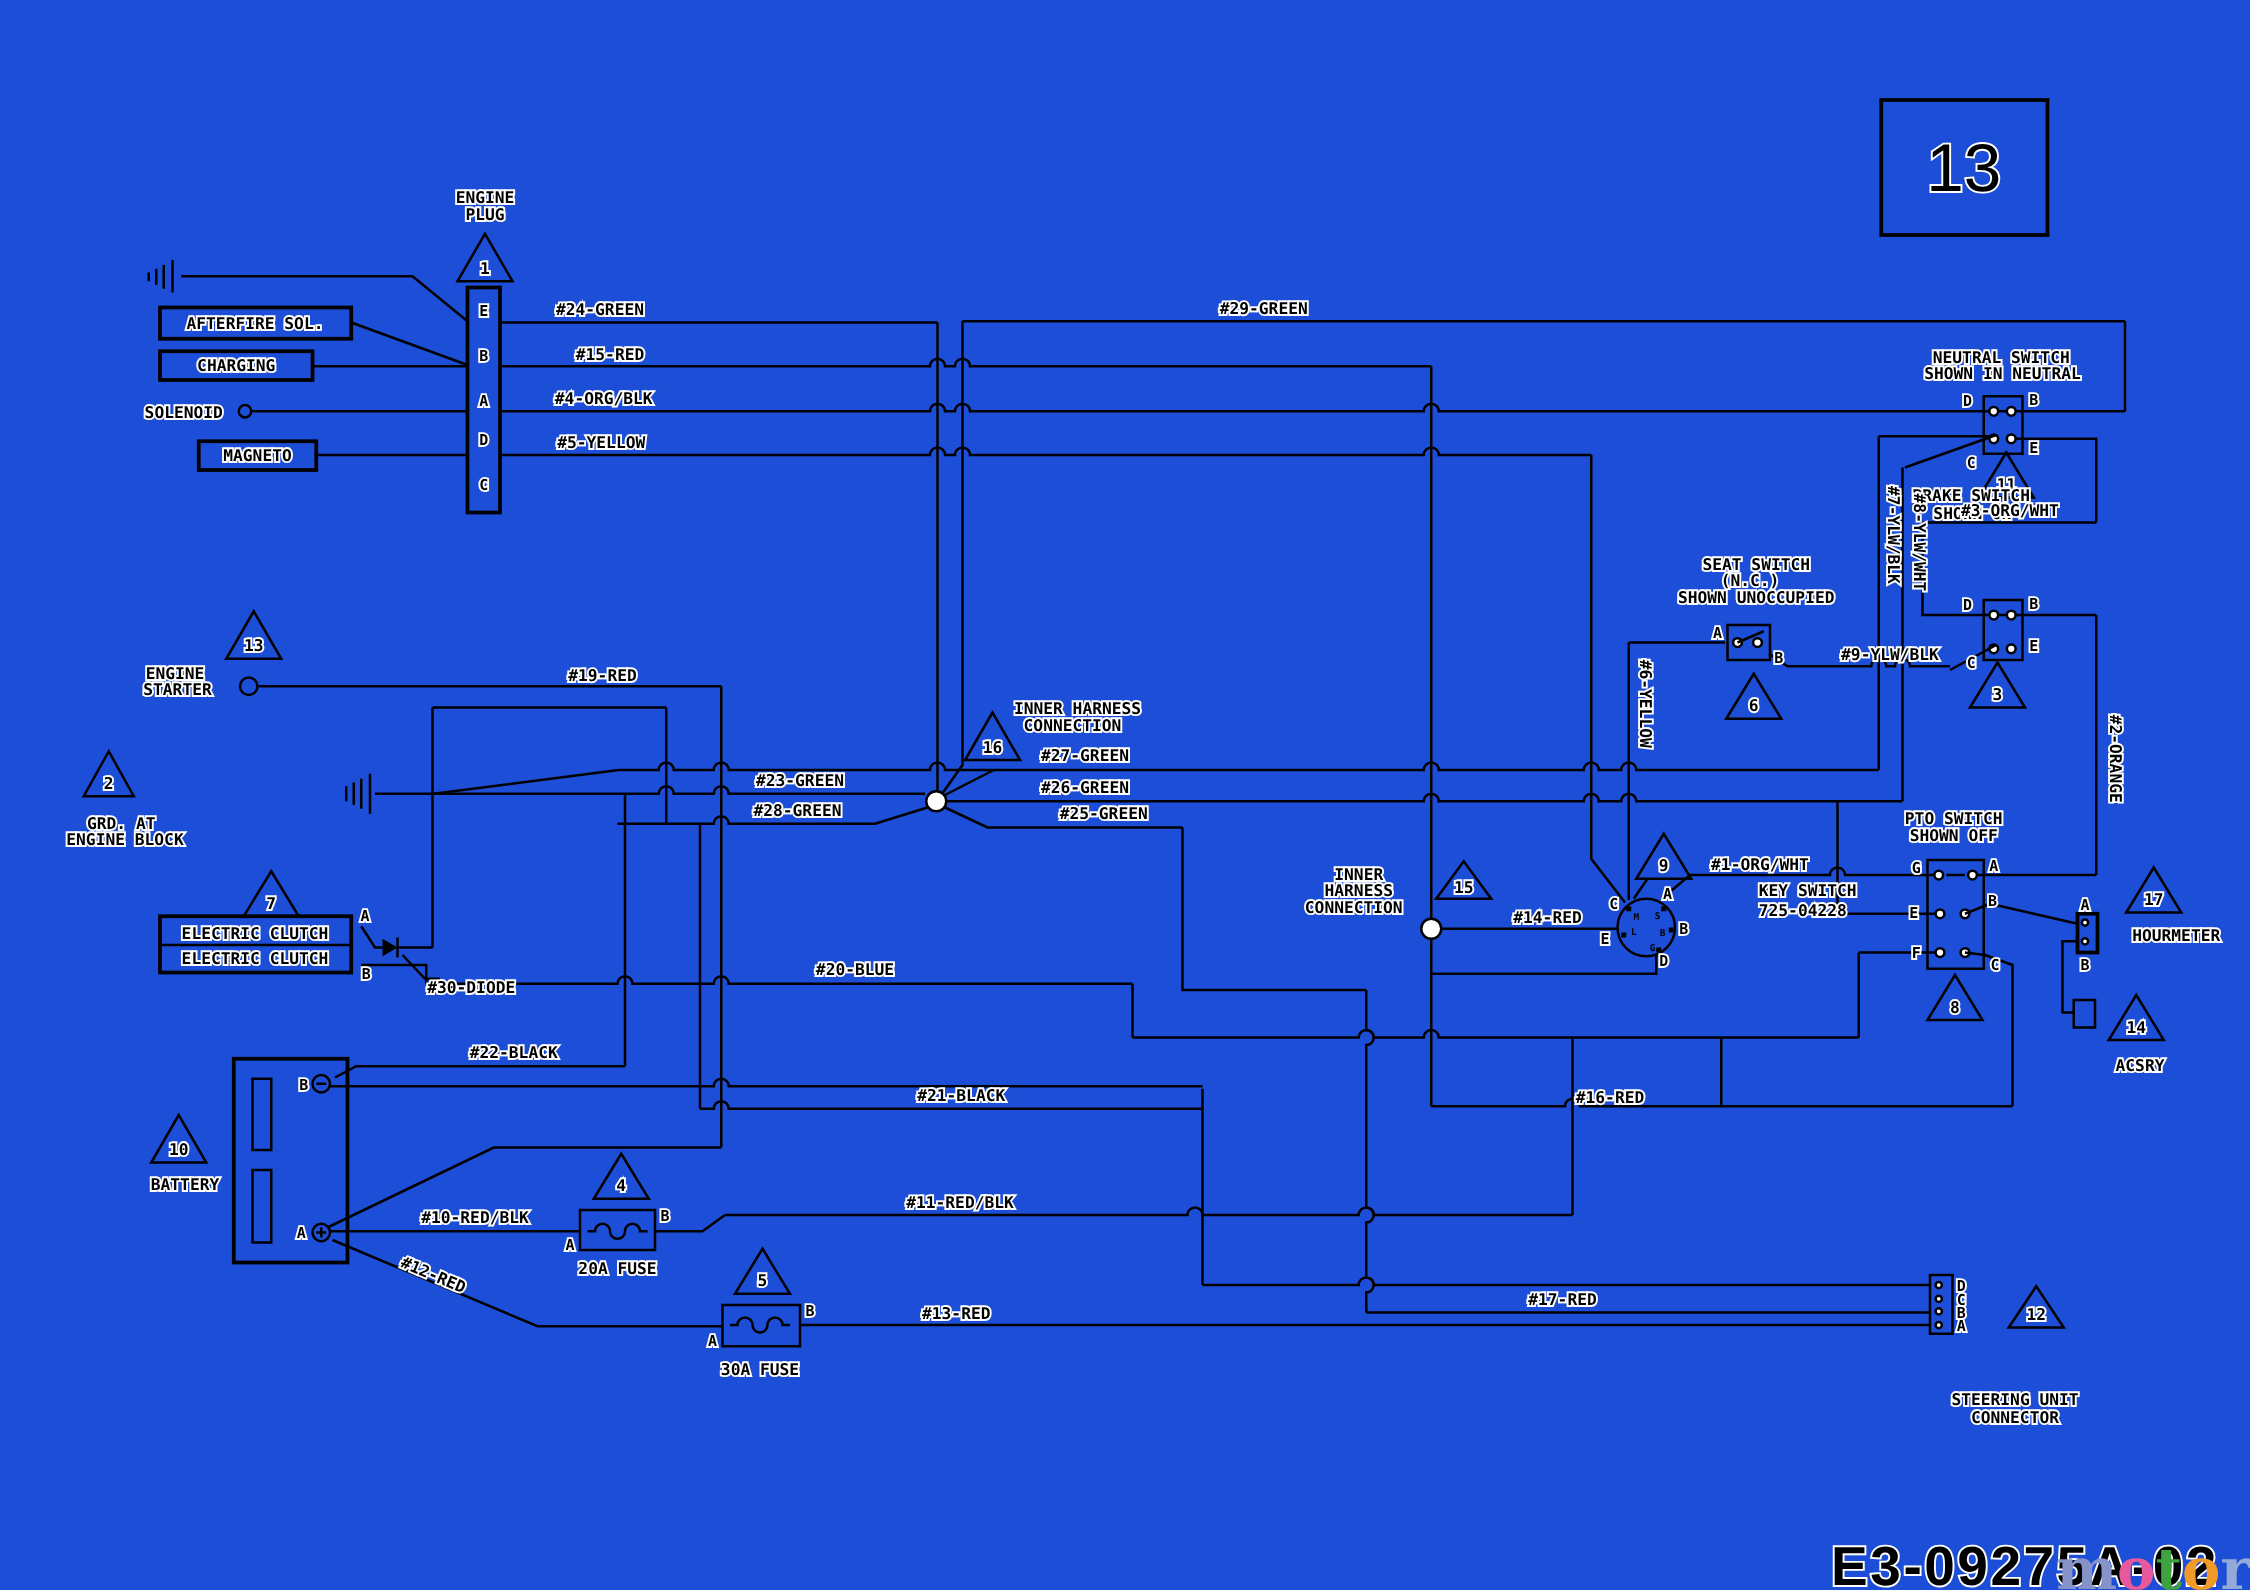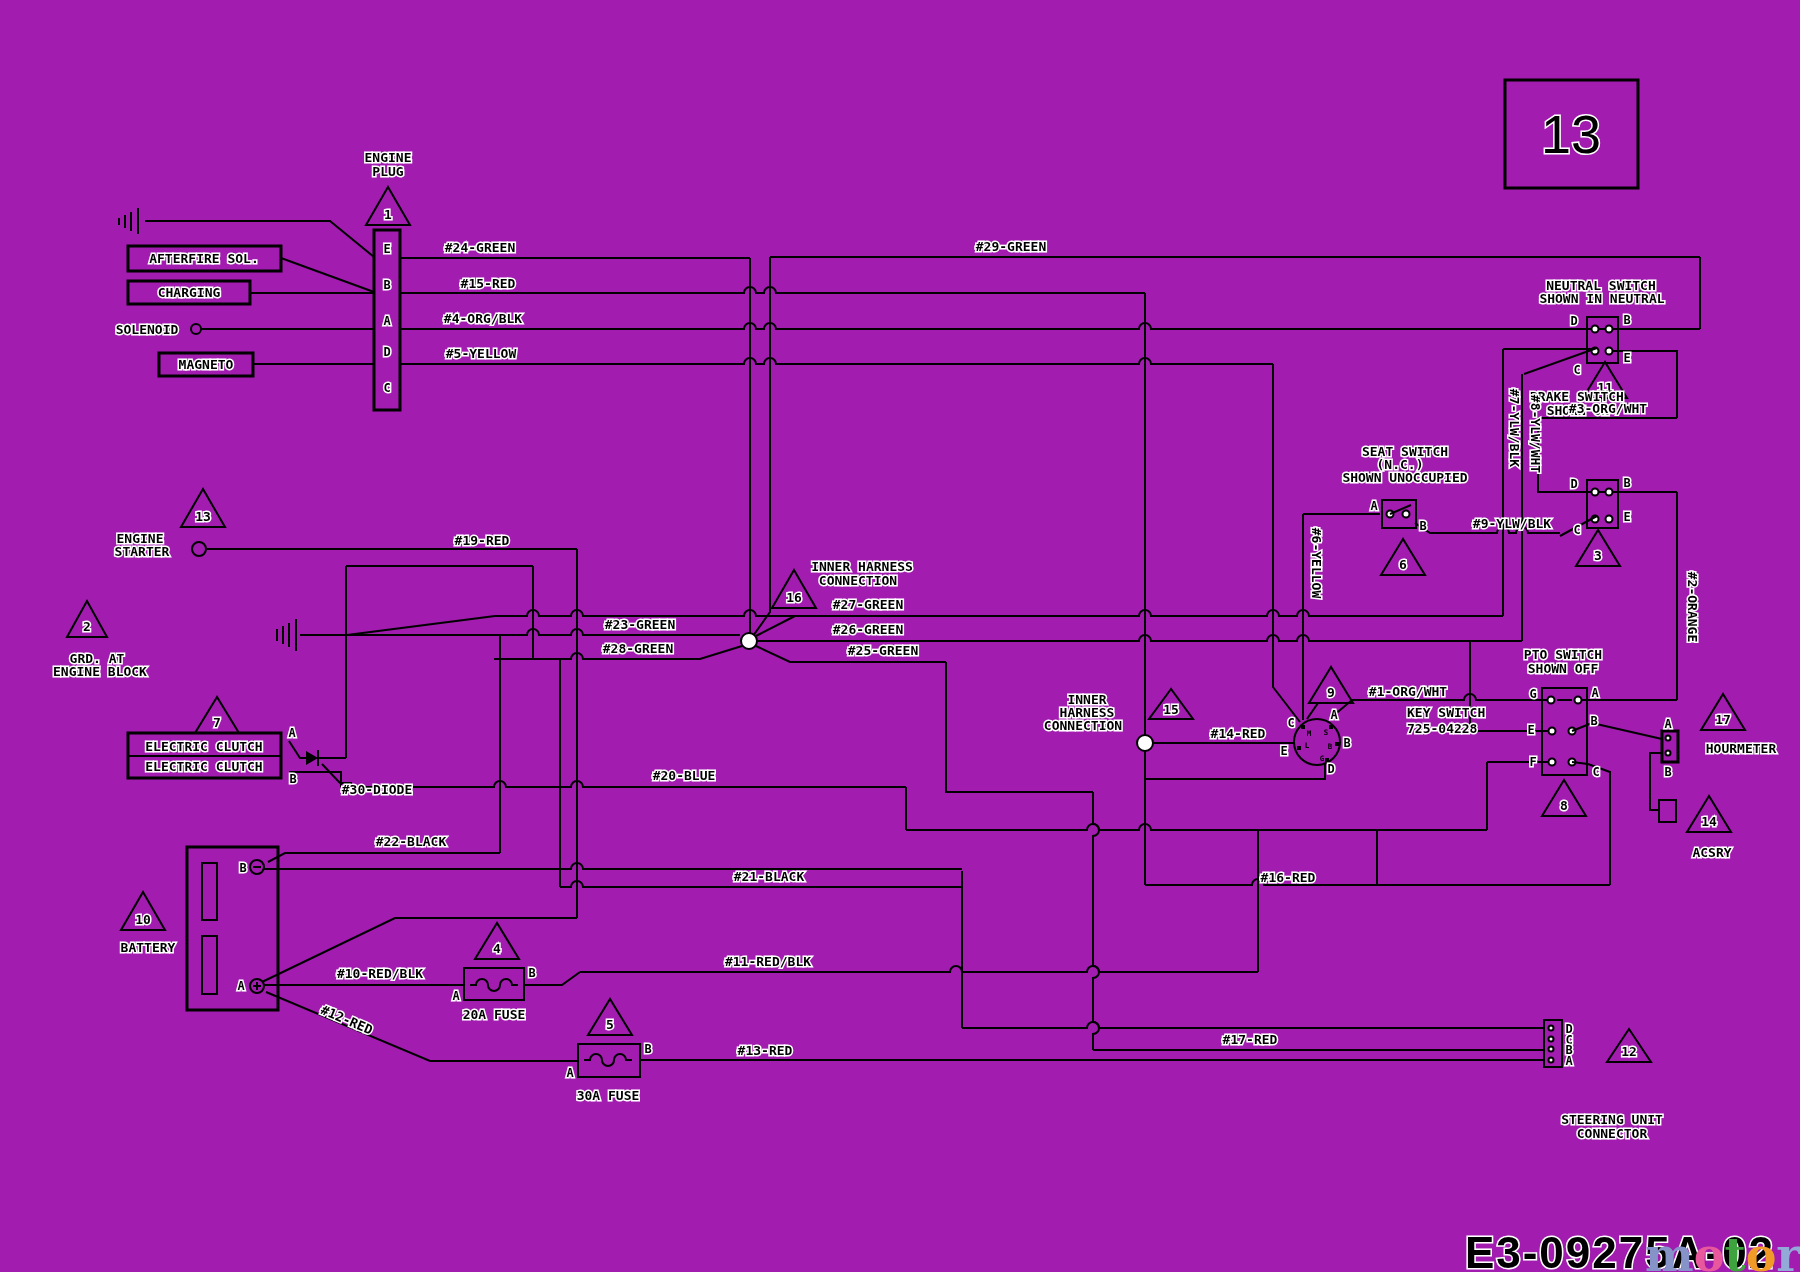--- a/index.html
+++ b/index.html
@@ -1,16 +1,16 @@
 <!DOCTYPE html>
 <html><head>
 <meta charset="utf-8">
 <style>
   html,body{margin:0;padding:0;background:#ffffff;}
-  .stage{position:relative;width:1800px;height:1272px;background:#a21caf;overflow:hidden;}
+  .stage{position:relative;width:1800px;height:1272px;background:#1d4ed8;overflow:hidden;}
   svg{display:block;}
   svg text{font-family:"DejaVu Sans Mono",monospace;font-weight:700;fill:#000;
            paint-order:stroke;stroke:#fff;stroke-width:3px;}
   .lbl{font-size:13px;text-anchor:middle;}
   .pin{font-size:12px;text-anchor:middle;}
   .tri{font-size:13px;text-anchor:middle;}
   .keyin{font-size:7.5px;text-anchor:middle;stroke-width:0;}
   .big{font-family:"Liberation Sans","DejaVu Sans",sans-serif;font-size:54px;font-weight:400;text-anchor:middle;}
   .drw{font-family:"Liberation Sans","DejaVu Sans",sans-serif;font-size:44px;font-weight:700;text-anchor:middle;letter-spacing:2px;}
   .wm{font-family:"DejaVu Serif",serif;font-size:46px;font-weight:700;stroke-width:0;}

